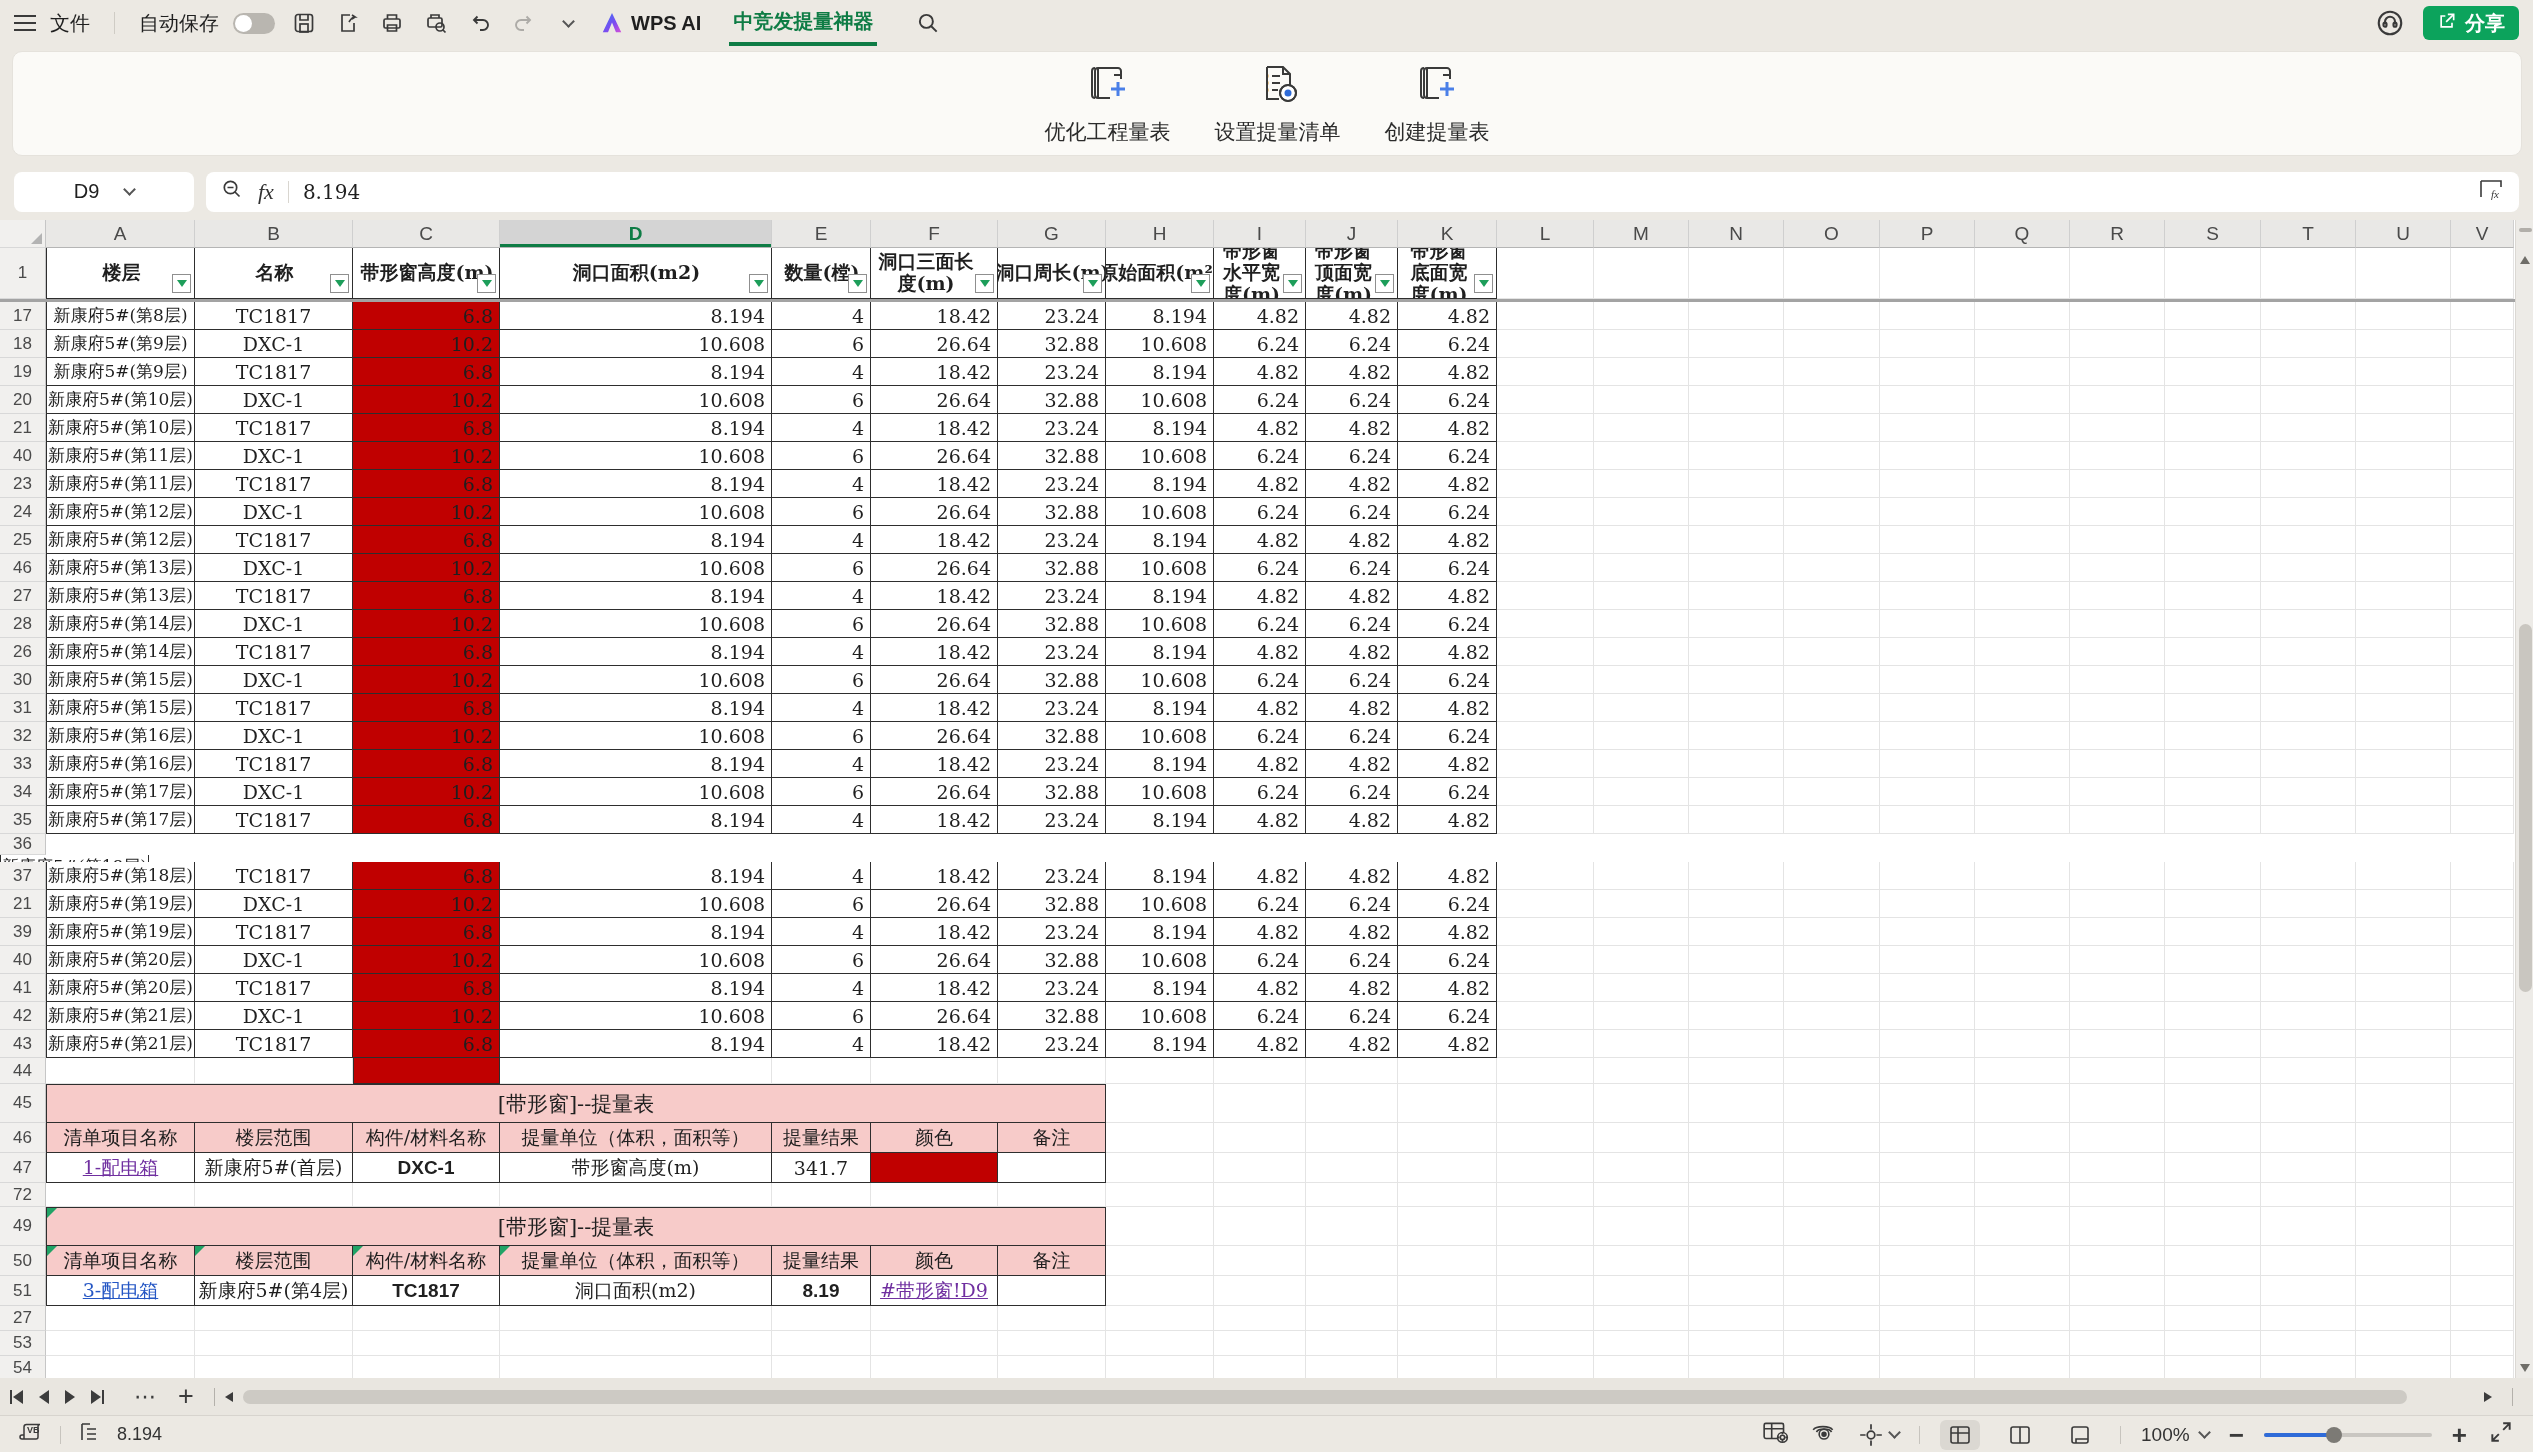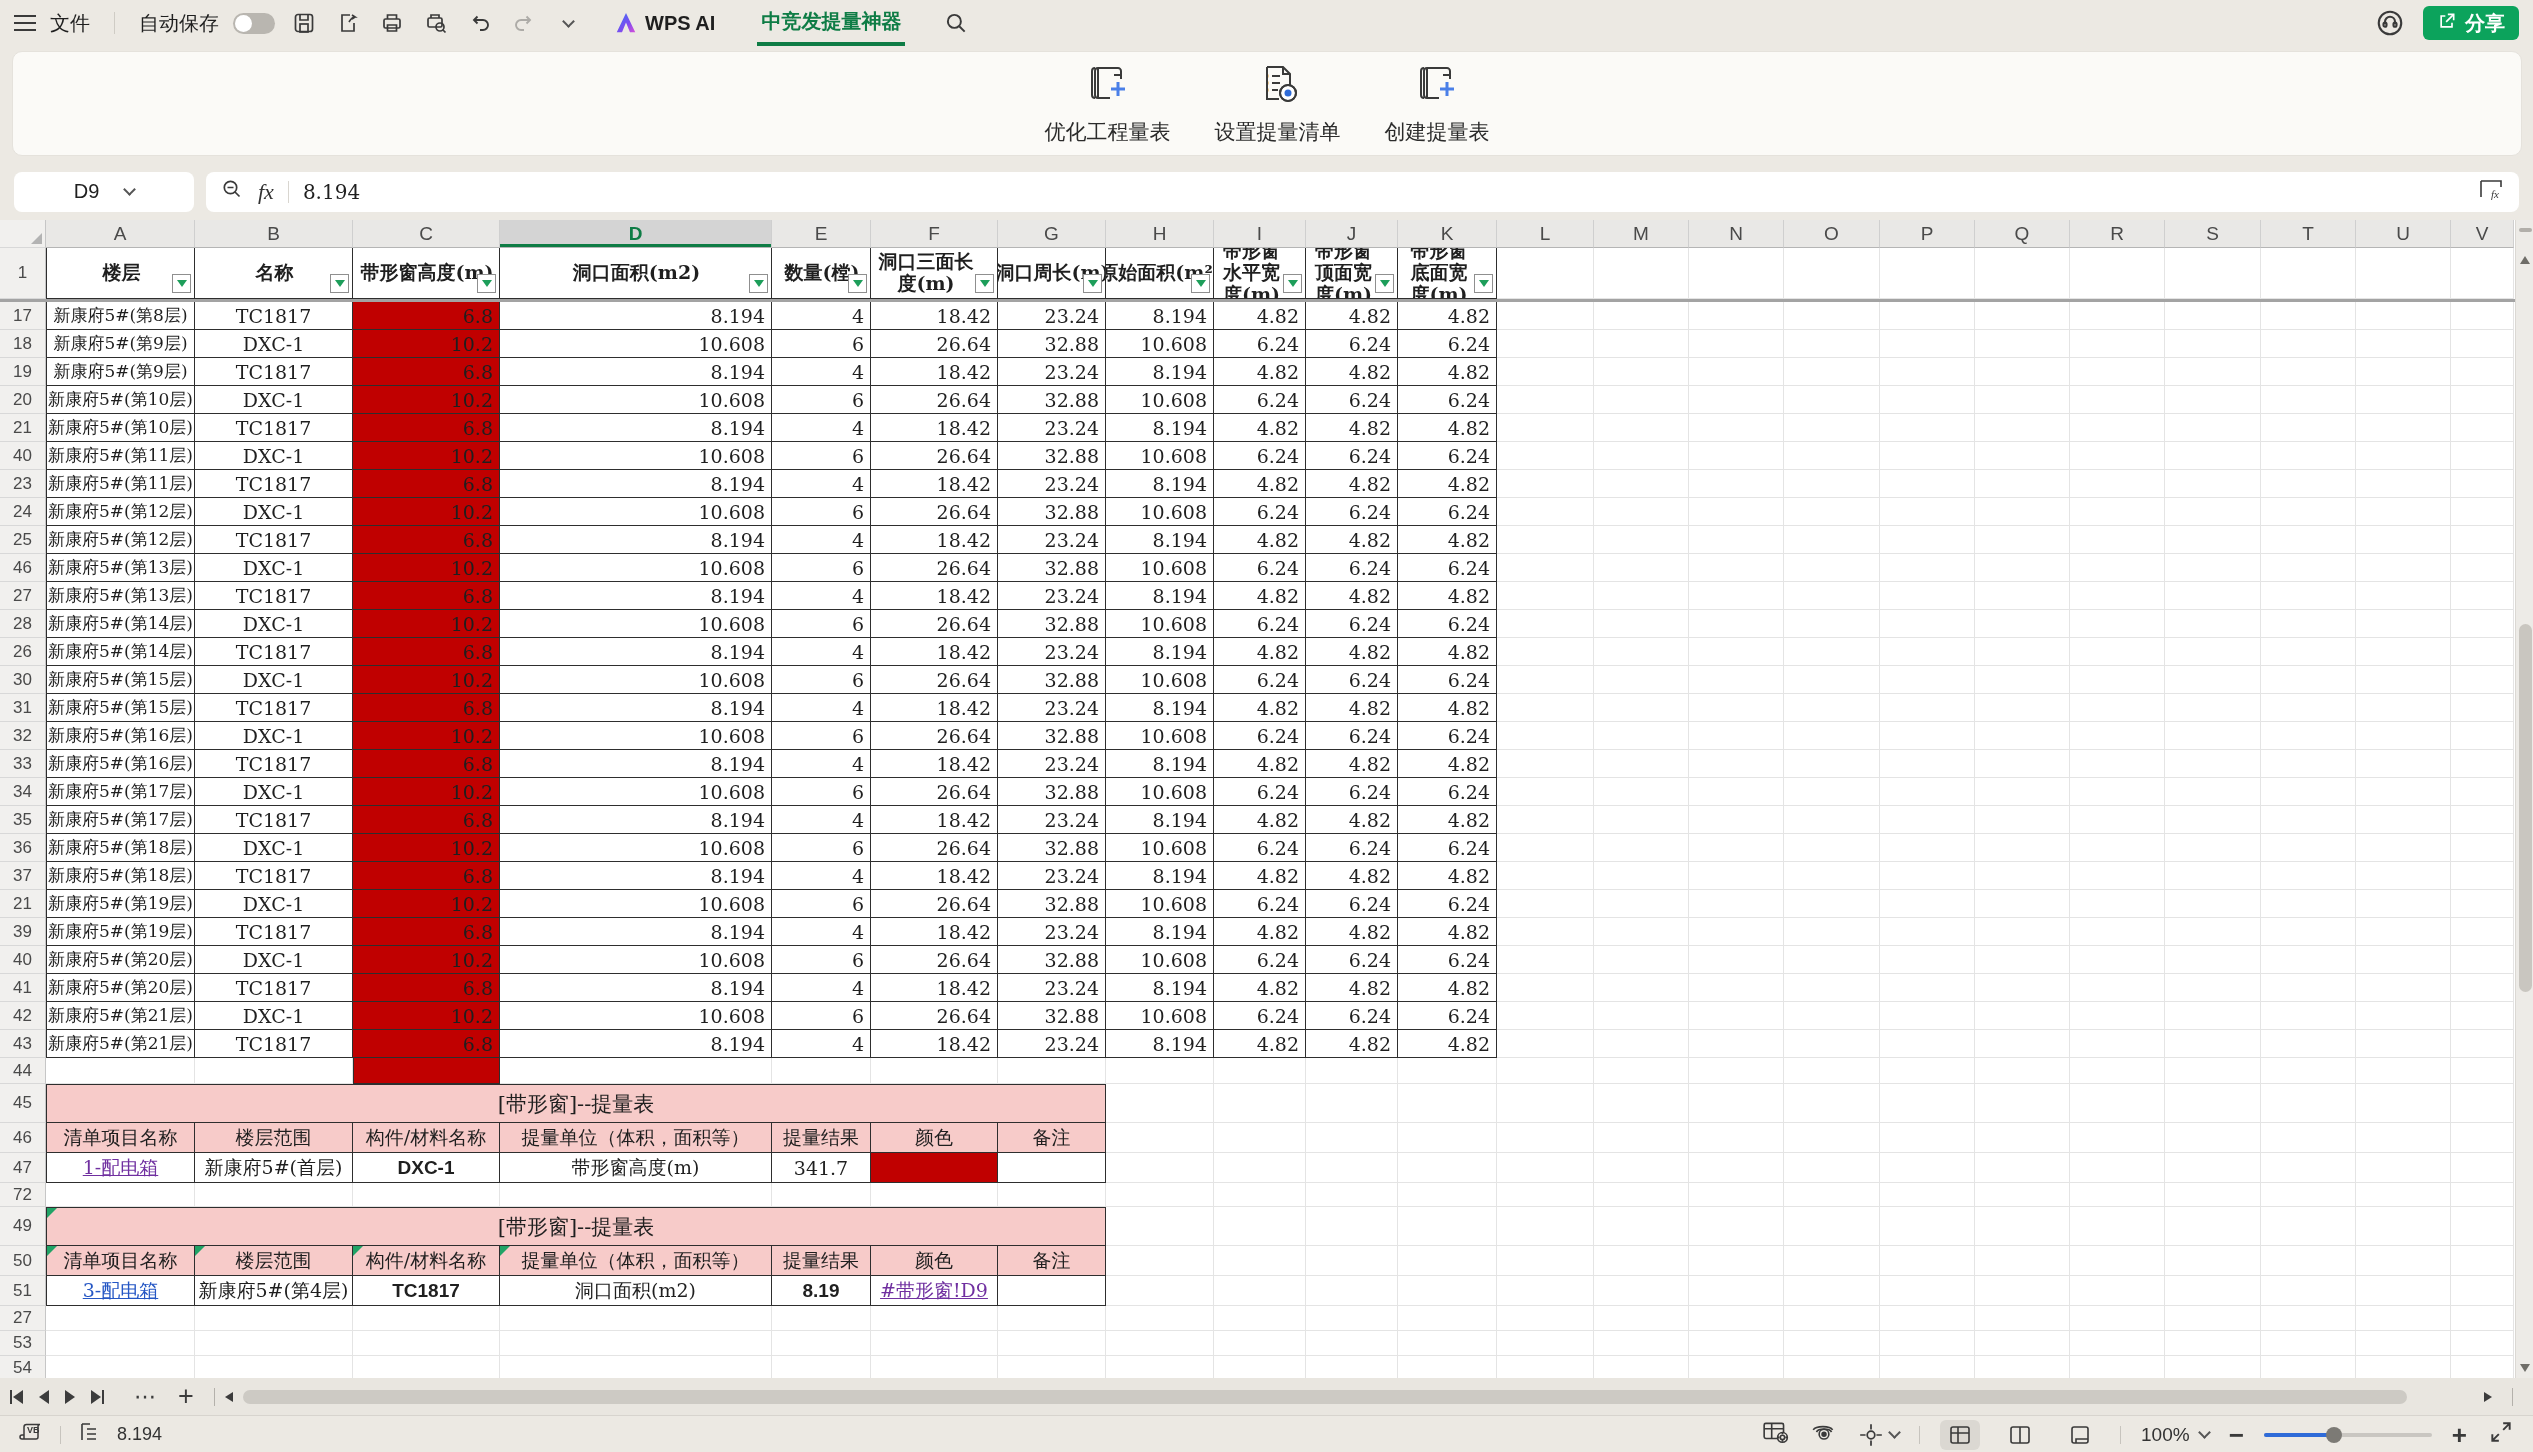--- a/index.html
+++ b/index.html
@@ -11,21 +11,21 @@
   .tb-group{display:flex;align-items:center;gap:14px;}
   .hamburger{width:22px;height:16px;display:flex;flex-direction:column;justify-content:space-between;cursor:pointer;}
   .hamburger i{display:block;height:2px;background:#3a3a3a;}
   .vdiv{width:1px;height:22px;background:#cfccc5;margin:0 10px;}
   .toggle{width:42px;height:21px;border-radius:11px;background:#b9b6b0;position:relative;}
   .toggle .knob{position:absolute;left:2px;top:2px;width:17px;height:17px;border-radius:50%;background:#fff;}
   .qicon{width:30px;height:28px;display:flex;align-items:center;justify-content:center;color:#3a3a3a;}
   .qicon svg{display:block;}
   .menu-tabs{display:flex;align-items:center;margin-left:46px;}
   .menu-tab{padding:0 20px;height:46px;display:flex;align-items:center;cursor:pointer;}
-  .wpsai{display:flex;align-items:center;gap:8px;margin:0 32px;font-weight:bold;}
+  .wpsai{display:flex;align-items:center;gap:8px;margin:0 18px;font-weight:bold;}
   .ai-logo{width:22px;height:22px;background:linear-gradient(135deg,#2f7bf6,#7a4df0 55%,#e94fd4);clip-path:polygon(50% 4%,92% 92%,68% 92%,50% 48%,32% 92%,8% 92%);}
   .plugin-tab{margin:0 10px;height:46px;display:flex;align-items:center;color:#0e7c45;font-weight:bold;border-bottom:4px solid #0e7c45;padding:0 4px;}
   .searchicon{margin-left:26px;}
   .tb-right{margin-left:auto;display:flex;align-items:center;gap:18px;}
   .share-btn{display:flex;align-items:center;gap:8px;background:#0ca35c;color:#fff;font-weight:bold;border-radius:6px;height:34px;padding:0 14px;font-size:20px;}
   .redo-dim{opacity:.35;}
   .chev{width:9px;height:9px;border-right:2px solid #555;border-bottom:2px solid #555;transform:rotate(45deg);margin-top:-4px;}
 
   
   .ribbon{position:absolute;left:12px;top:51px;width:2510px;height:105px;background:#fbfaf7;border:1px solid #e5e2dc;border-radius:10px;display:flex;align-items:center;justify-content:center;}
@@ -847,21 +847,21 @@
           <div class="cell " style="width: 95px;"></div>
           <div class="cell " style="width: 96px;"></div>
           <div class="cell " style="width: 95px;"></div>
           <div class="cell " style="width: 95px;"></div>
           <div class="cell " style="width: 95px;"></div>
           <div class="cell " style="width: 96px;"></div>
           <div class="cell " style="width: 95px;"></div>
           <div class="cell " style="width: 95px;"></div>
           <div class="cell " style="width: 63px;"></div>
         </div>
-        <div class="r" style="height: 28px;">
+        <div class="r" style="height: 28px; flex-direction: column;">
           <div class="rowhdr" style="width: 46px;">36</div>
           <div class="cell tc floor first" style="width: 149px;">新康府5#(第18层)</div>
           <div class="cell tc ctr" style="width: 158px;">DXC-1</div>
           <div class="cell tc num redfill" style="width: 147px;">10.2</div>
           <div class="cell tc num" style="width: 272px;">10.608</div>
           <div class="cell tc num" style="width: 99px;">6</div>
           <div class="cell tc num" style="width: 127px;">26.64</div>
           <div class="cell tc num" style="width: 108px;">32.88</div>
           <div class="cell tc num" style="width: 108px;">10.608</div>
           <div class="cell tc num" style="width: 92px;">6.24</div>

